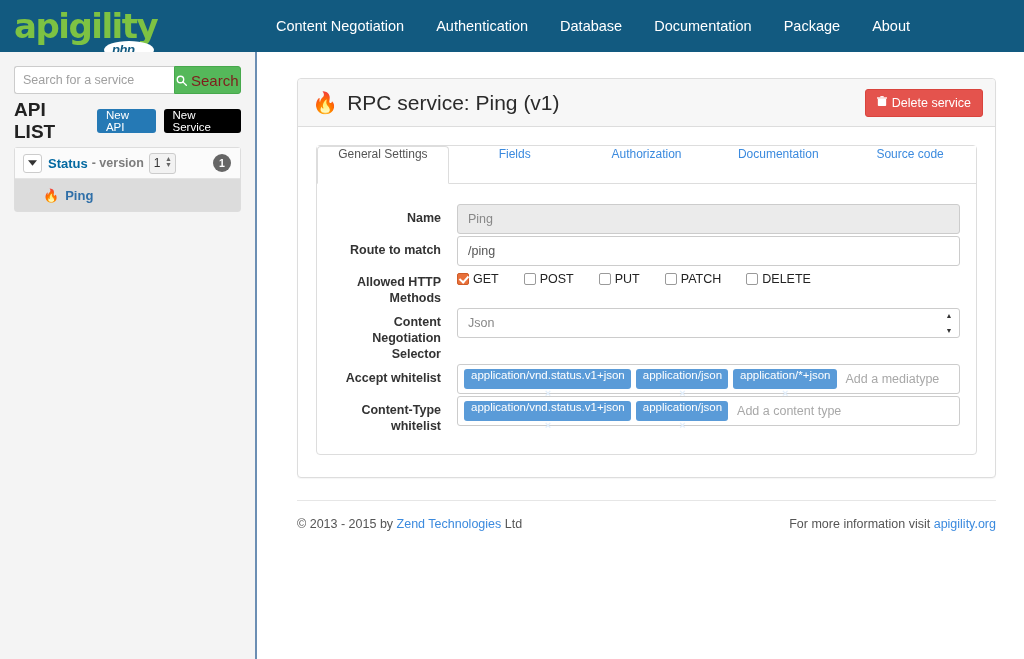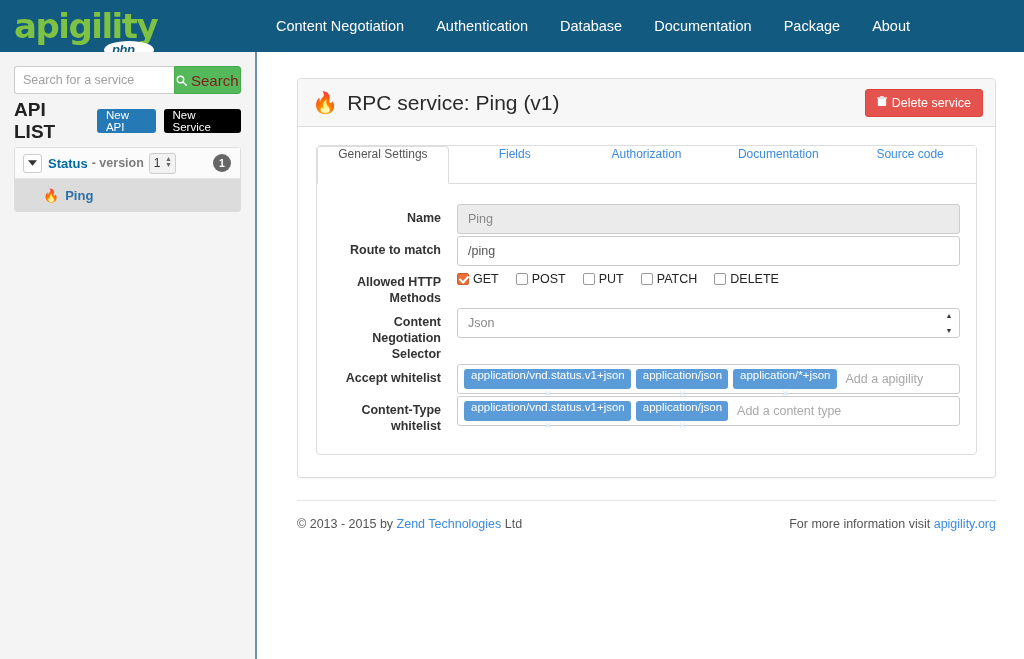--- a/index.html
+++ b/index.html
@@ -222,21 +222,21 @@
   }
   .select-wrap { position: relative; }
   .select-arrow {
     position: absolute; right: 6px; top: 4px;
     width: 10px; height: 22px;
     display: flex; flex-direction: column;
     align-items: center; justify-content: space-between;
     font-size: 7px; color: #333; pointer-events: none;
   }
 
-  .checks { display: flex; align-items: center; gap: 8px; padding-top: 4px; text-align: right; }
+  .checks { display: flex; align-items: center; gap: 16px; padding-top: 4px; text-align: right; }
   .check-item { display: flex; align-items: center; font-size: 12.5px; color: #222; margin-right: 9px; gap: 4px; }
   .cbox {
     width: 12px; height: 12px;
     border: 1px solid #9a9a9a; border-radius: 2px;
     background: #ffffff; display: inline-block;
   }
   .cbox.checked {
     background: #e8703a; border-color: #cf5c28;
     position: relative;
   }
@@ -456,21 +456,21 @@
                     <span class="tag-x">×</span>
                   </span>
                   <span class="tag">
                     <span>application/json</span>
                     <span class="tag-x">×</span>
                   </span>
                   <span class="tag">
                     <span>application/*+json</span>
                     <span class="tag-x">×</span>
                   </span>
-                  <span class="tag-ph">Add a apigility</span>
+                  <span class="tag-ph">Add a mediatype</span>
                 </div>
             </div>
           </div>
 
           <div class="form-row">
             <div class="form-label">Content-Type whitelist</div>
             <div class="form-field">
               <div class="taginput" id="ctype-tags">
                   <span class="tag">
                     <span>application/vnd.status.v1+json</span>

